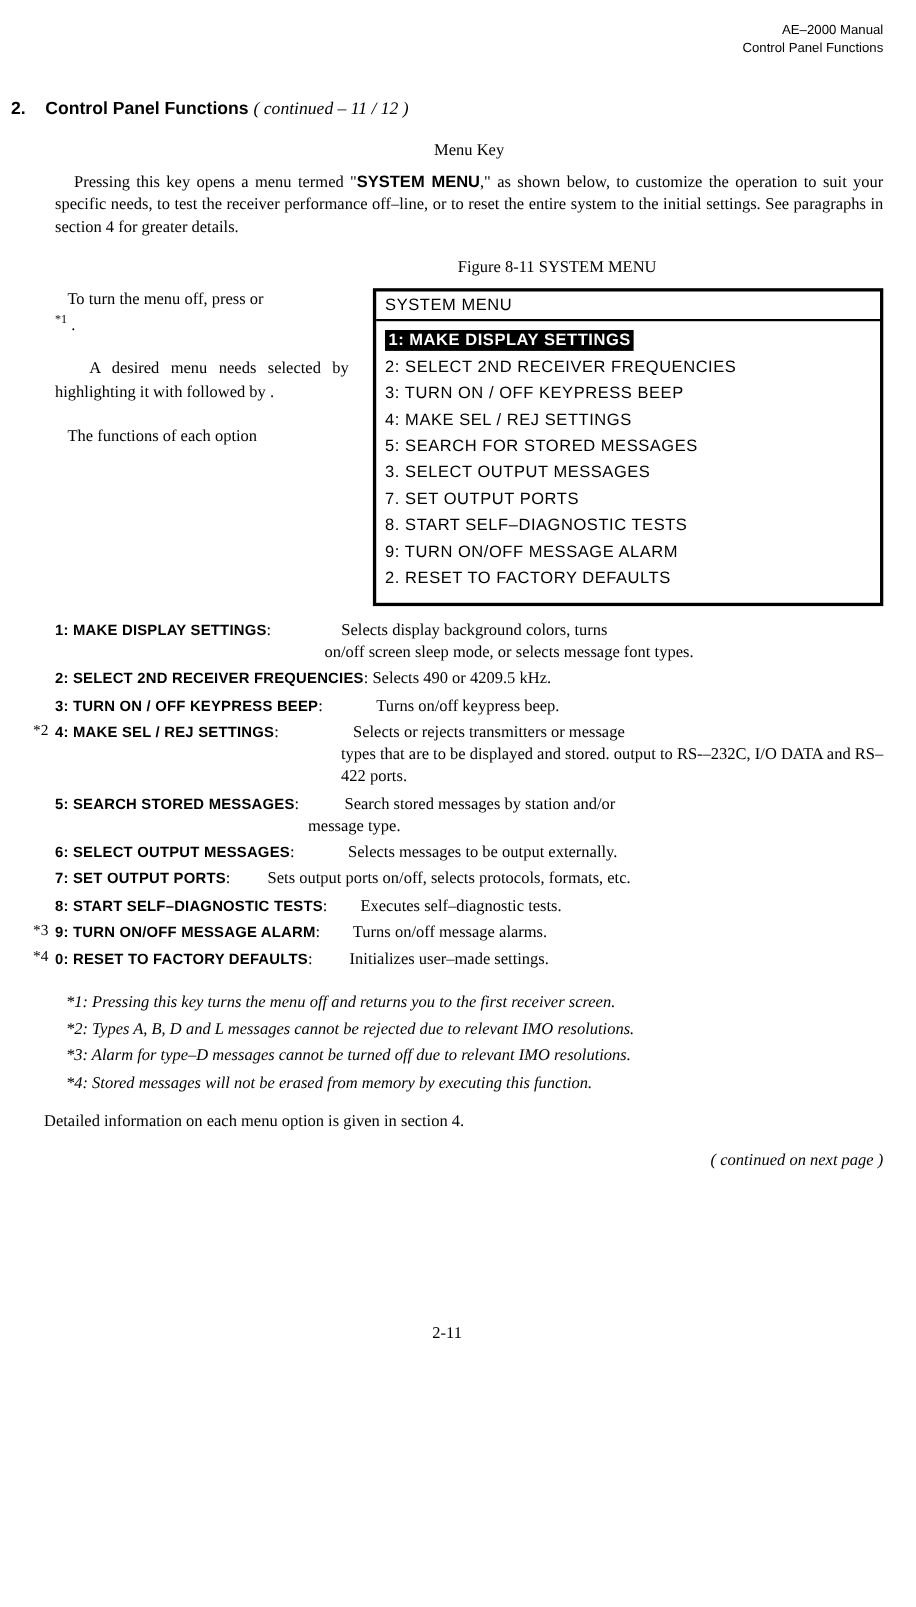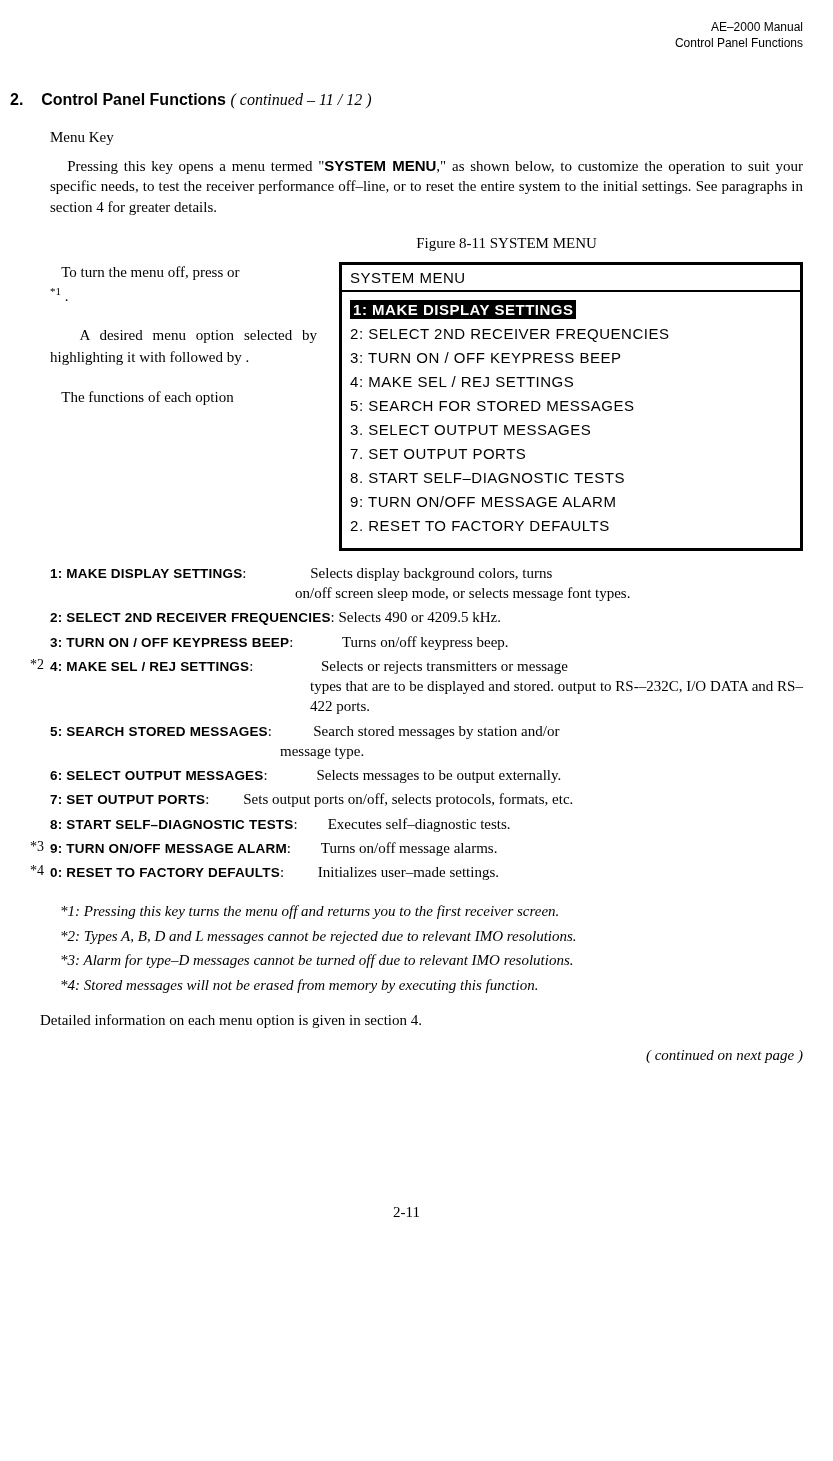--- a/index.html
+++ b/index.html
@@ -25,20 +25,21 @@
     font-size: 16px;
   }
   .section-title .cont {
     font-family: Georgia, serif;
     font-style: italic;
     font-weight: normal;
   }
   .menu-key {
     font-family: Georgia, serif;
     margin: 20px 0 10px 40px;
+    text-align: center;
   }
   .intro-para {
     margin: 0 0 18px 40px;
     text-align: justify;
     line-height: 1.35;
   }
   .fig-caption {
     text-align: center;
     margin: 10px 0 10px 200px;
     font-family: Georgia, serif;
@@ -143,21 +144,21 @@
 </p>
 
 <div class="fig-caption">Figure 8-11   SYSTEM MENU</div>
 
 <div class="mid-row">
   <div class="left-col">
     <p>
       &nbsp;&nbsp;&nbsp;<span>To turn the menu off, press    or</span><br>
       <span class="sup">*1</span><span>      .</span>
     </p>
-    <p>&nbsp;&nbsp;&nbsp;<span>A desired menu option selected by highlighting it with    followed by       .</span></p>
+    <p>&nbsp;&nbsp;&nbsp;<span>A desired menu needs selected by highlighting it with    followed by       .</span></p>
     <p style="margin-top:16px">&nbsp;&nbsp;&nbsp;<span>The functions of each option</span></p>
   </div>
 
   <div class="menu-box">
     <div class="menu-title">SYSTEM MENU</div>
     <div class="menu-body">
       <span class="menu-sel">1: MAKE DISPLAY SETTINGS</span><br>
       <span>2:  SELECT 2ND RECEIVER FREQUENCIES</span><br>
       <span>3:  TURN ON / OFF KEYPRESS BEEP</span><br>
       <span>4:  MAKE SEL / REJ SETTINGS</span><br>

